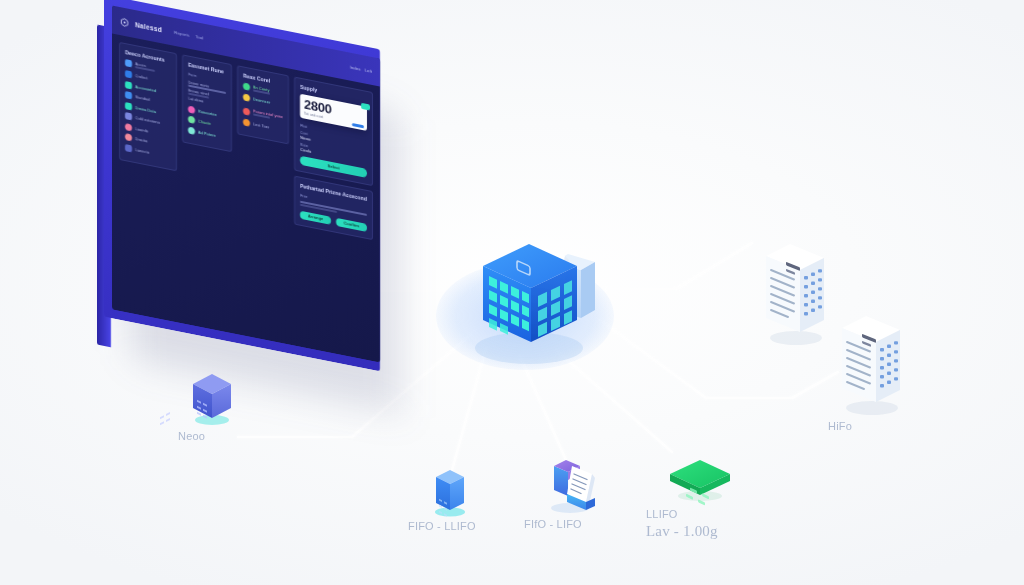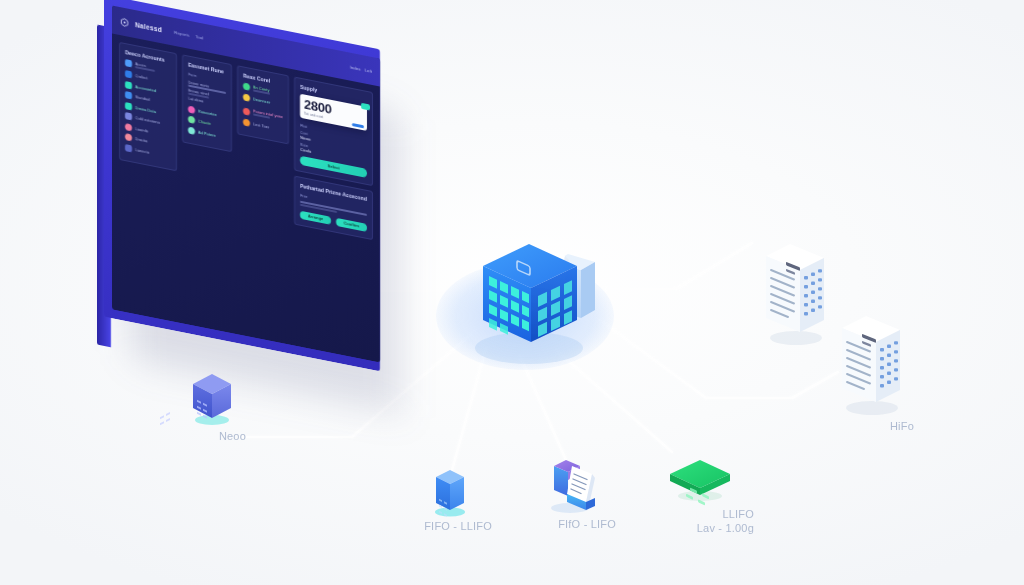--- a/index.html
+++ b/index.html
@@ -267,31 +267,31 @@
   }
   .kv .v {
     font-size: 4.4px;
     color: #dfe3ff;
     filter: blur(0.45px);
   }
 
   
   .node {
     position: absolute;
-    text-align: right;
+    text-align: left;
   }
   .node-label {
     font-size: 11px;
     color: #aebad0;
     letter-spacing: .2px;
     filter: blur(0.6px);
     white-space: nowrap;
     line-height: 1.25;
   }
-  .node-label.sub { font-size: 11px; }
+  .node-label.sub { font-size: 15px; font-family: Liberation Serif, serif; }
 
   .glow-pad {
     position: absolute;
     border-radius: 50%;
     background: radial-gradient(ellipse at 50% 50%, rgba(153,190,250,.55) 0%, rgba(168,202,252,.32) 55%, rgba(190,216,253,0) 78%);
   }
 
   svg { display: block; overflow: visible; }
 </style>
 </head>

